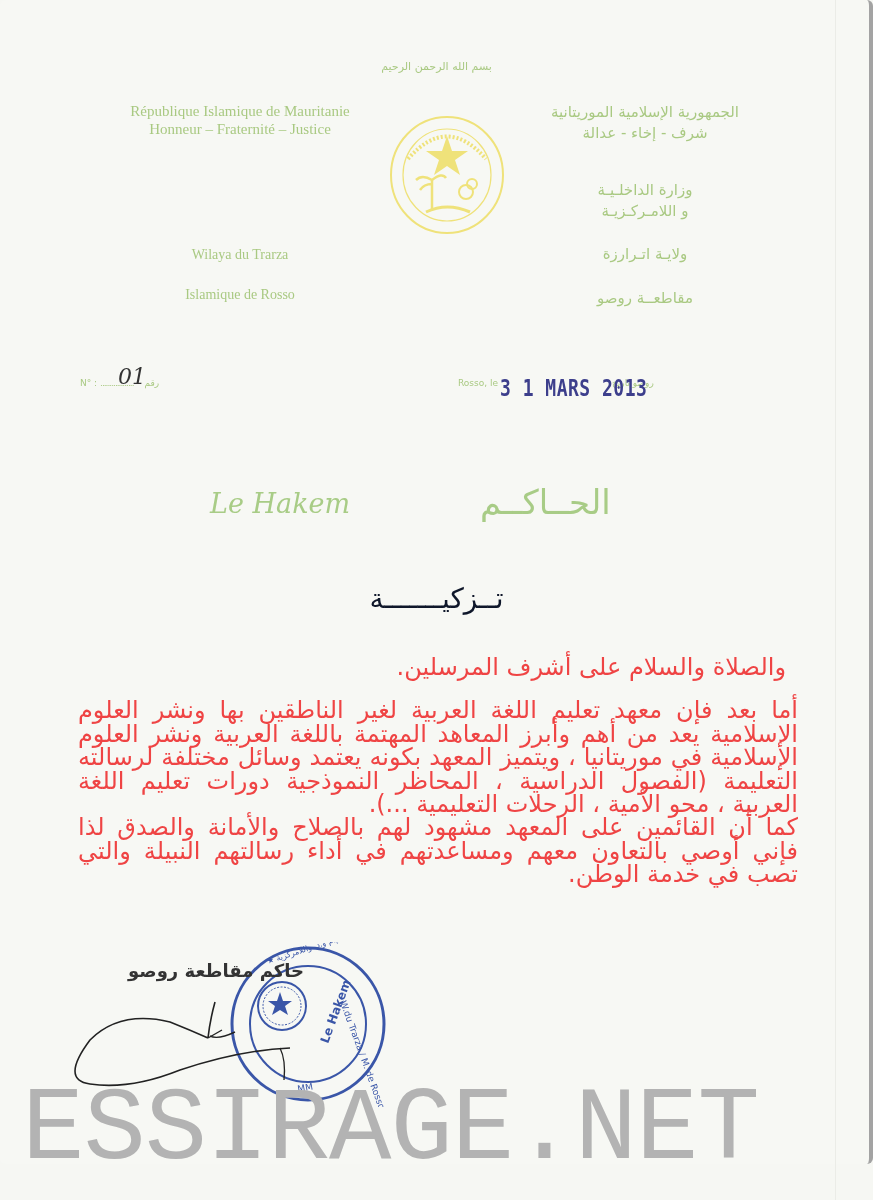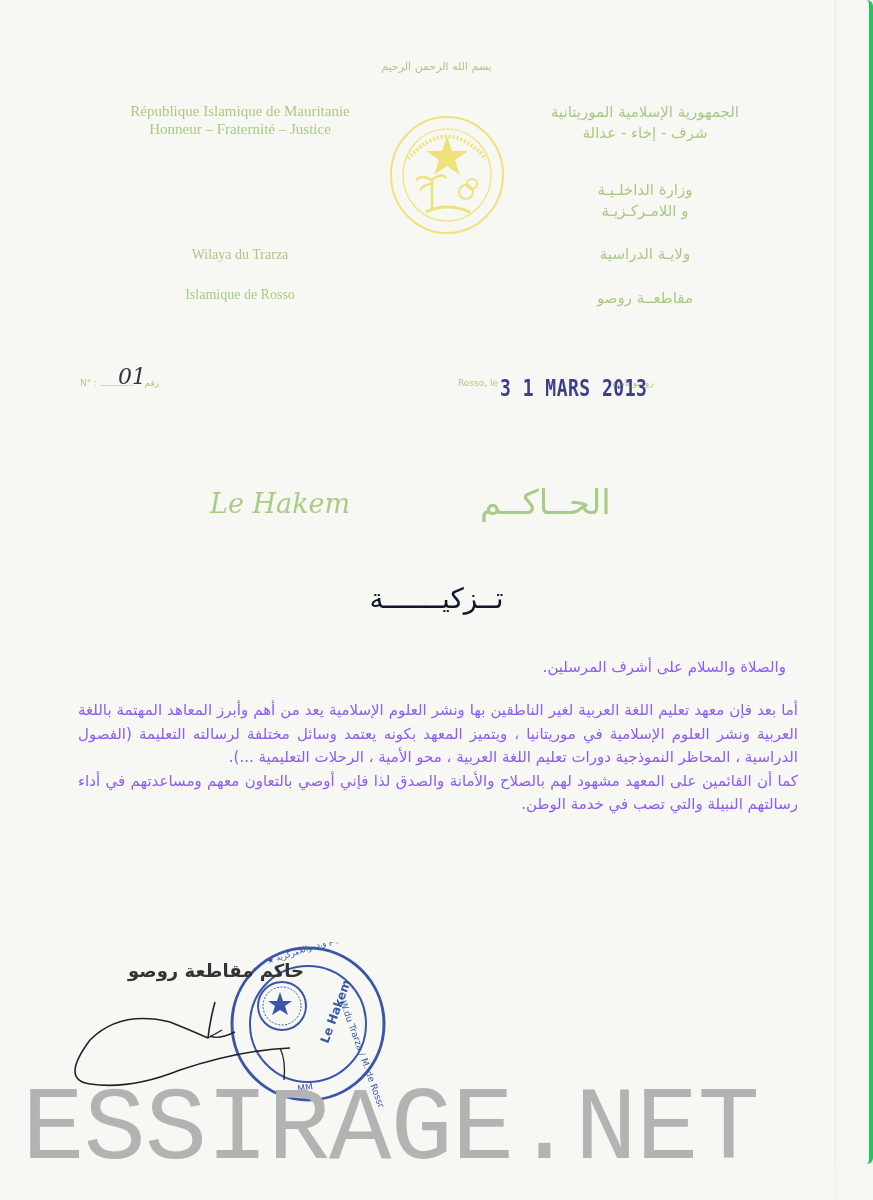--- a/index.html
+++ b/index.html
@@ -5,21 +5,21 @@
   html, body { margin: 0; padding: 0; }
   body {
     width: 873px; height: 1200px; overflow: hidden;
     background: #f6f7f3;
     position: relative;
     font-family: "DejaVu Serif", serif;
   }
   .page {
     position: absolute; left: 0; top: 0; width: 869px; height: 1164px;
     background: #f7f8f4;
-    border-right: 4px solid #22c55e;
+    border-right: 4px solid #a3a3a3;
     border-radius: 6px;
   }
   .fold { position: absolute; left: 835px; top: 0; width: 1px; height: 1200px; background: #ebece7; }
   .lh { color: #a9c982; }
   .bismillah {
     position: absolute; top: 60px; left: 0; width: 873px; text-align: center;
     font-family: "DejaVu Sans", sans-serif; font-size: 11px; direction: rtl;
   }
   .fr-head {
     position: absolute; left: 110px; width: 260px; text-align: center;
@@ -52,21 +52,21 @@
     position: absolute; left: 480px; top: 482px; direction: rtl;
     font-family: "DejaVu Sans", sans-serif; font-size: 34px; color: #a8cc86;
   }
   .doc-title {
     position: absolute; left: 0; width: 873px; top: 582px; text-align: center;
     font-family: "DejaVu Sans", sans-serif; font-size: 28px; color: #0f172a; direction: rtl;
   }
   .body {
     position: absolute; left: 78px; width: 720px; top: 656px;
     direction: rtl; text-align: justify;
-    font-family: "DejaVu Sans", sans-serif; font-size: 15px; line-height: 23.4px; color: #8b5cf6;
+    font-family: "DejaVu Sans", sans-serif; font-size: 24px; line-height: 23.4px; color: #ef4444;
   }
   .body p { margin: 0; }
   .body .greet { margin-bottom: 20px; padding-right: 0; }
   .signoff {
     position: absolute; left: 128px; top: 960px; direction: rtl;
     font-family: "DejaVu Sans", sans-serif; font-weight: bold; font-size: 18px; color: #333;
   }
   .stamp { position: absolute; left: 228px; top: 942px; width: 160px; height: 165px; }
   .signature { position: absolute; left: 60px; top: 1000px; width: 240px; height: 90px; }
   .watermark {
@@ -91,21 +91,21 @@
   <div class="fr-head lh" style="top:286px; font-size:14px;">Islamique de Rosso</div>
 
   <div class="ar-head lh" style="top:102px;">
     <div>الجمهورية الإسلامية الموريتانية</div>
     <div>شرف - إخاء - عدالة</div>
   </div>
   <div class="ar-head lh" style="top:180px; left:540px; width:210px;">
     <div>وزارة الداخلـيـة</div>
     <div>و اللامـركـزيـة</div>
   </div>
-  <div class="ar-head lh" style="top:244px; left:540px; width:210px;">ولايـة الدراسية</div>
+  <div class="ar-head lh" style="top:244px; left:540px; width:210px;">ولايـة اتـرارزة</div>
   <div class="ar-head lh" style="top:288px; left:540px; width:210px;">مقاطعــة روصو</div>
 
   <svg class="emblem" viewBox="0 0 118 122">
     <ellipse cx="59" cy="61" rx="56" ry="58" fill="none" stroke="#efe27a" stroke-width="2"></ellipse>
     <ellipse cx="59" cy="61" rx="44" ry="46" fill="none" stroke="#efe27a" stroke-width="1.2"></ellipse>
     <polygon points="59,22 64,37 80,37 67,46 72,61 59,52 46,61 51,46 38,37 54,37" fill="#efe27a"></polygon>
     <path d="M44 96 L44 66 M44 66 Q34 60 28 66 M44 66 Q54 58 58 64 M44 70 Q36 70 32 76" stroke="#efe27a" stroke-width="2.5" fill="none"></path>
     <circle cx="78" cy="78" r="7" fill="none" stroke="#efe27a" stroke-width="2"></circle>
     <circle cx="84" cy="70" r="5" fill="none" stroke="#efe27a" stroke-width="2"></circle>
     <path d="M38 98 Q59 88 82 98" stroke="#efe27a" stroke-width="3" fill="none"></path>

